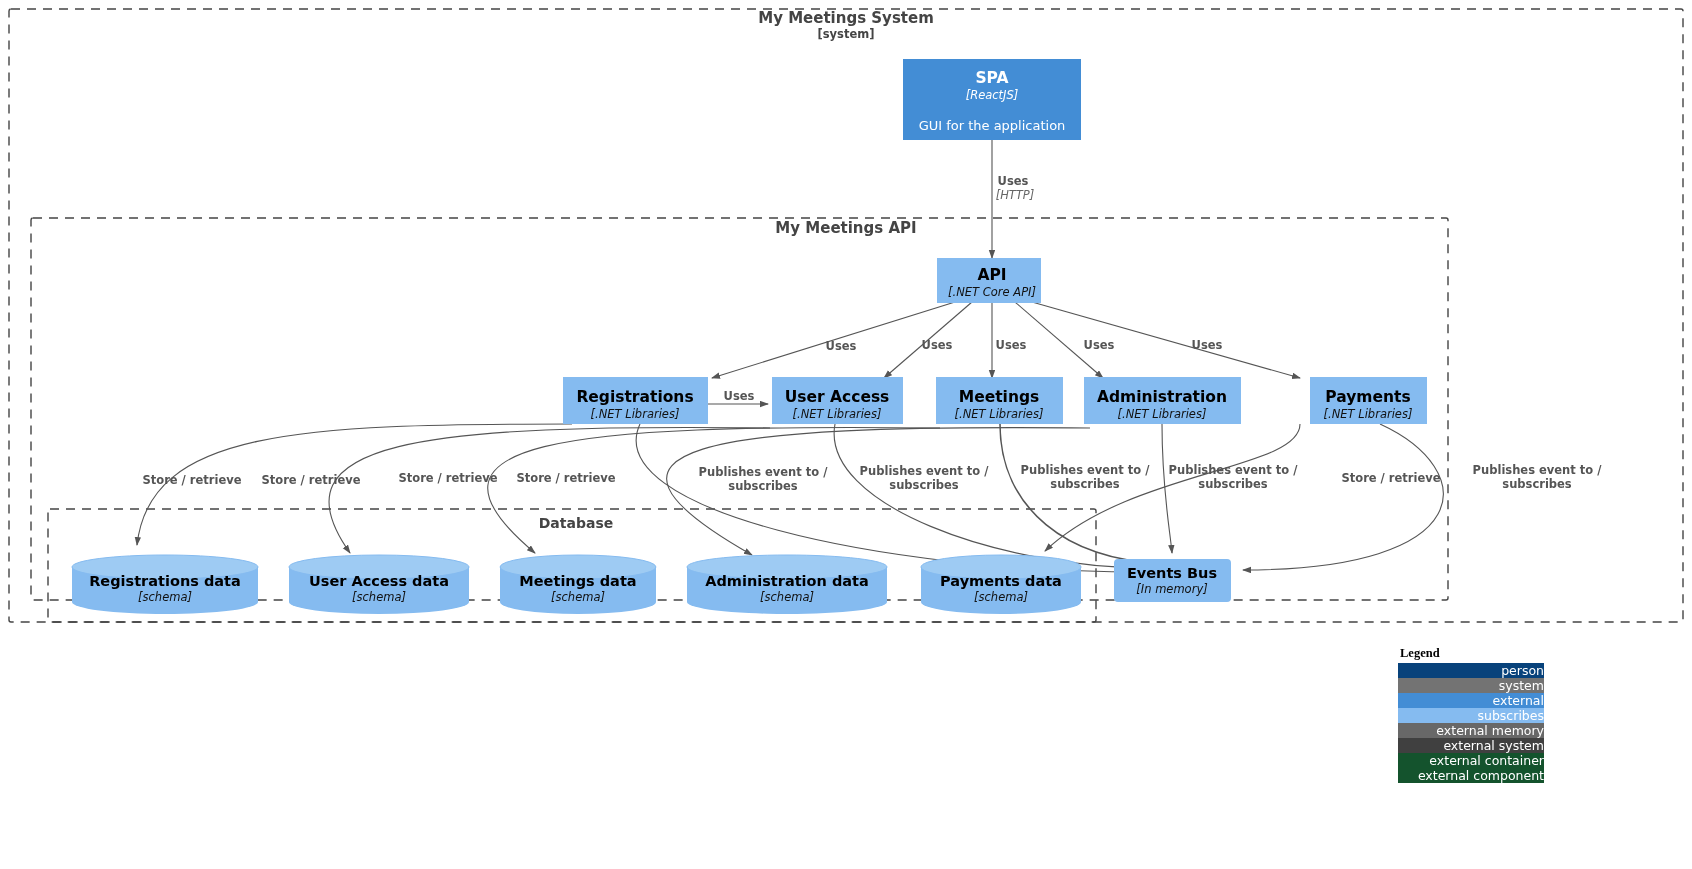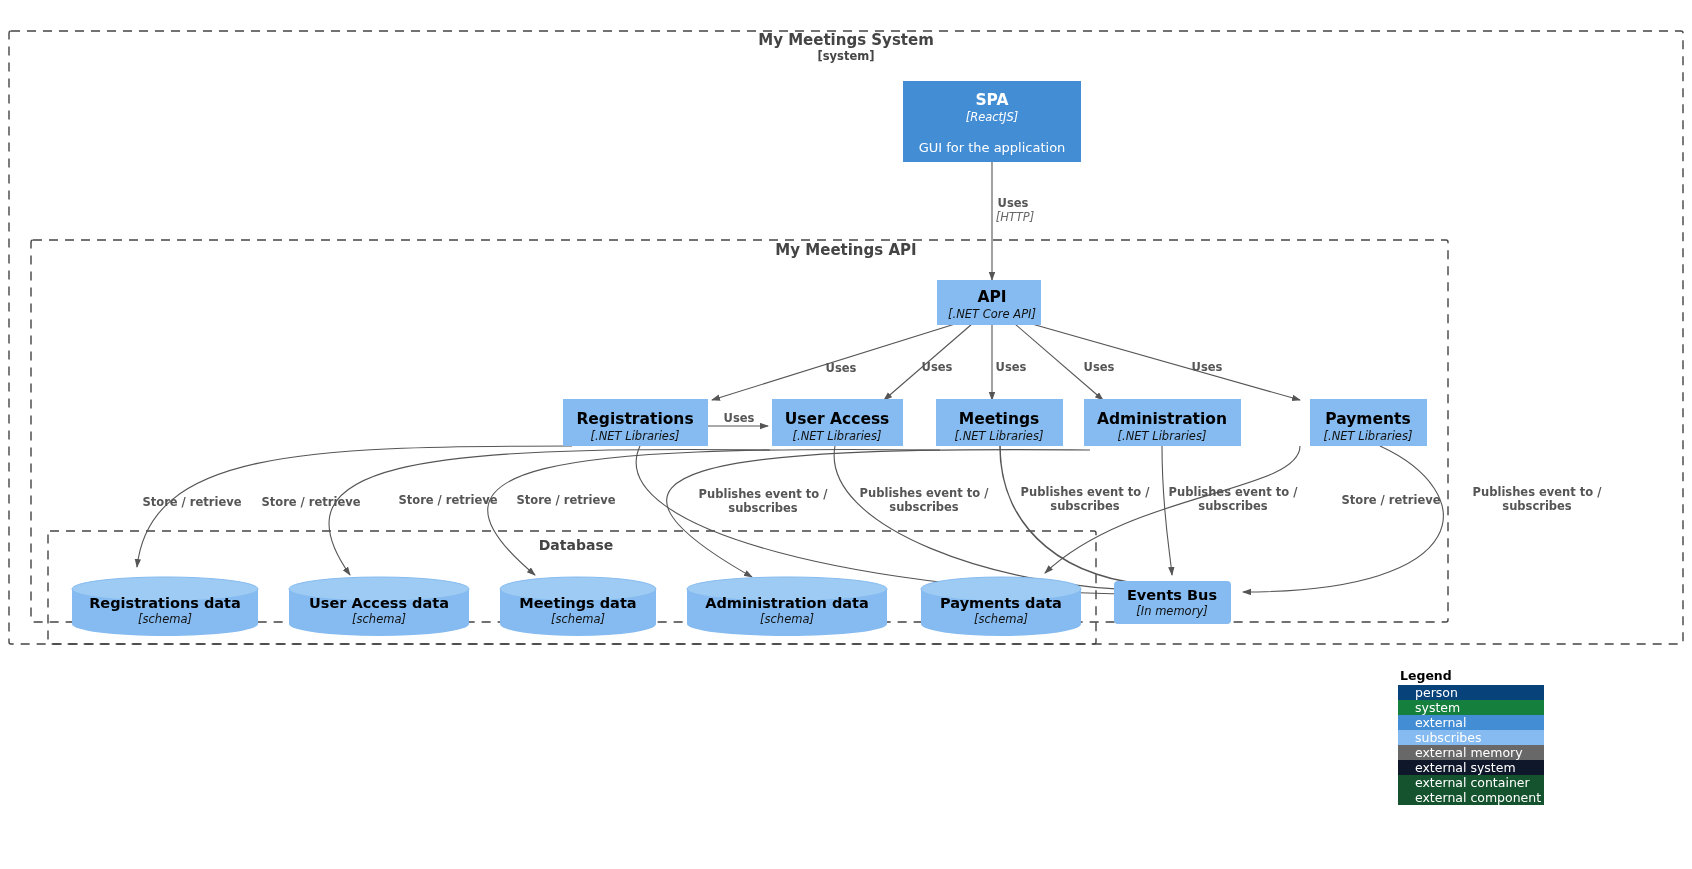--- a/index.html
+++ b/index.html
@@ -1,37 +1,37 @@
 <!DOCTYPE html>
 <html><head>
 <meta charset="utf-8">
 <style>
   html,body{margin:0;padding:0;background:#ffffff;}
   body{width:1692px;height:869px;position:relative;overflow:hidden;
        font-family:"DejaVu Sans","Liberation Sans",sans-serif;}
-  #stage{position:absolute;inset:0;margin-top:22px;}
+  #stage{position:absolute;inset:0;}
   svg#diagram{position:absolute;left:0;top:0;width:1692px;height:869px;}
   .bnd-title{font-size:15px;font-weight:bold;fill:#444444;text-anchor:middle;}
   .bnd-sub{font-size:11.5px;font-weight:bold;fill:#444444;text-anchor:middle;}
   .bnd-left{font-size:14px;font-weight:bold;fill:#444444;text-anchor:middle;}
   .node-name{font-size:15.5px;font-weight:bold;text-anchor:middle;}
   .node-name.sm{font-size:14.5px;}
   .node-tech{font-size:11.5px;font-style:italic;text-anchor:middle;}
   .node-desc{font-size:13px;text-anchor:middle;}
   .on-dark{fill:#ffffff;}
   .on-light{fill:#000000;}
   .on-light-tech{fill:#111111;}
   .rel-label{font-size:11.5px;font-weight:bold;fill:#555555;text-anchor:middle;}
   .rel-tech{font-size:11.5px;font-style:italic;fill:#666666;text-anchor:middle;}
   .edge{fill:none;stroke:#555555;stroke-width:1.1;}
   .edge.thick{stroke-width:1.6;}
   #legend{position:absolute;left:1398px;top:646px;width:146px;}
-  #legend .lg-title{font-size:12.5px;font-weight:bold;color:#000;margin:0 0 2px 2px;}
+  #legend .lg-title{font-size:12.5px;font-weight:bold;color:#000;margin:0 0 2px 2px;font-family:Liberation Serif, serif;}
   #legend .lg-row{height:15px;line-height:15px;font-size:12.5px;color:#ffffff;
-                  padding-left:17px;box-sizing:border-box;white-space:nowrap;}
+                  padding-left:4px;box-sizing:border-box;white-space:nowrap;text-align:right;}
 </style>
 </head>
 <body>
 
 <div id="stage">
 
 <svg id="diagram" viewBox="0 0 1692 869">
   <defs>
     <marker id="arrow" markerWidth="9" markerHeight="9" refX="8" refY="3.2" orient="auto" markerUnits="userSpaceOnUse">
       <path d="M0,0 L9,3.2 L0,6.4 z" fill="#555555"></path>
@@ -189,22 +189,22 @@
   <g>
     <rect x="1114" y="559" width="117" height="43" rx="4" fill="#85BBF0"></rect>
     <text class="node-name sm on-light" x="1172" y="578">Events Bus</text>
     <text class="node-tech on-light-tech" x="1172" y="593">[In memory]</text>
   </g>
 </svg>
 
 <div id="legend">
   <div class="lg-title">Legend</div>
   <div class="lg-row" style="background:#08427B">person</div>
-  <div class="lg-row" style="background:#15803d">system</div>
+  <div class="lg-row" style="background:#737373">system</div>
   <div class="lg-row" style="background:#438DD5">external</div>
   <div class="lg-row" style="background:#85BBF0">subscribes</div>
   <div class="lg-row" style="background:#686868">external memory</div>
-  <div class="lg-row" style="background:#0f172a">external system</div>
+  <div class="lg-row" style="background:#404040">external system</div>
   <div class="lg-row" style="background:#14532d">external container</div>
   <div class="lg-row" style="background:#14532d">external component</div>
 </div>
 
 </div>
 
 </body></html>

